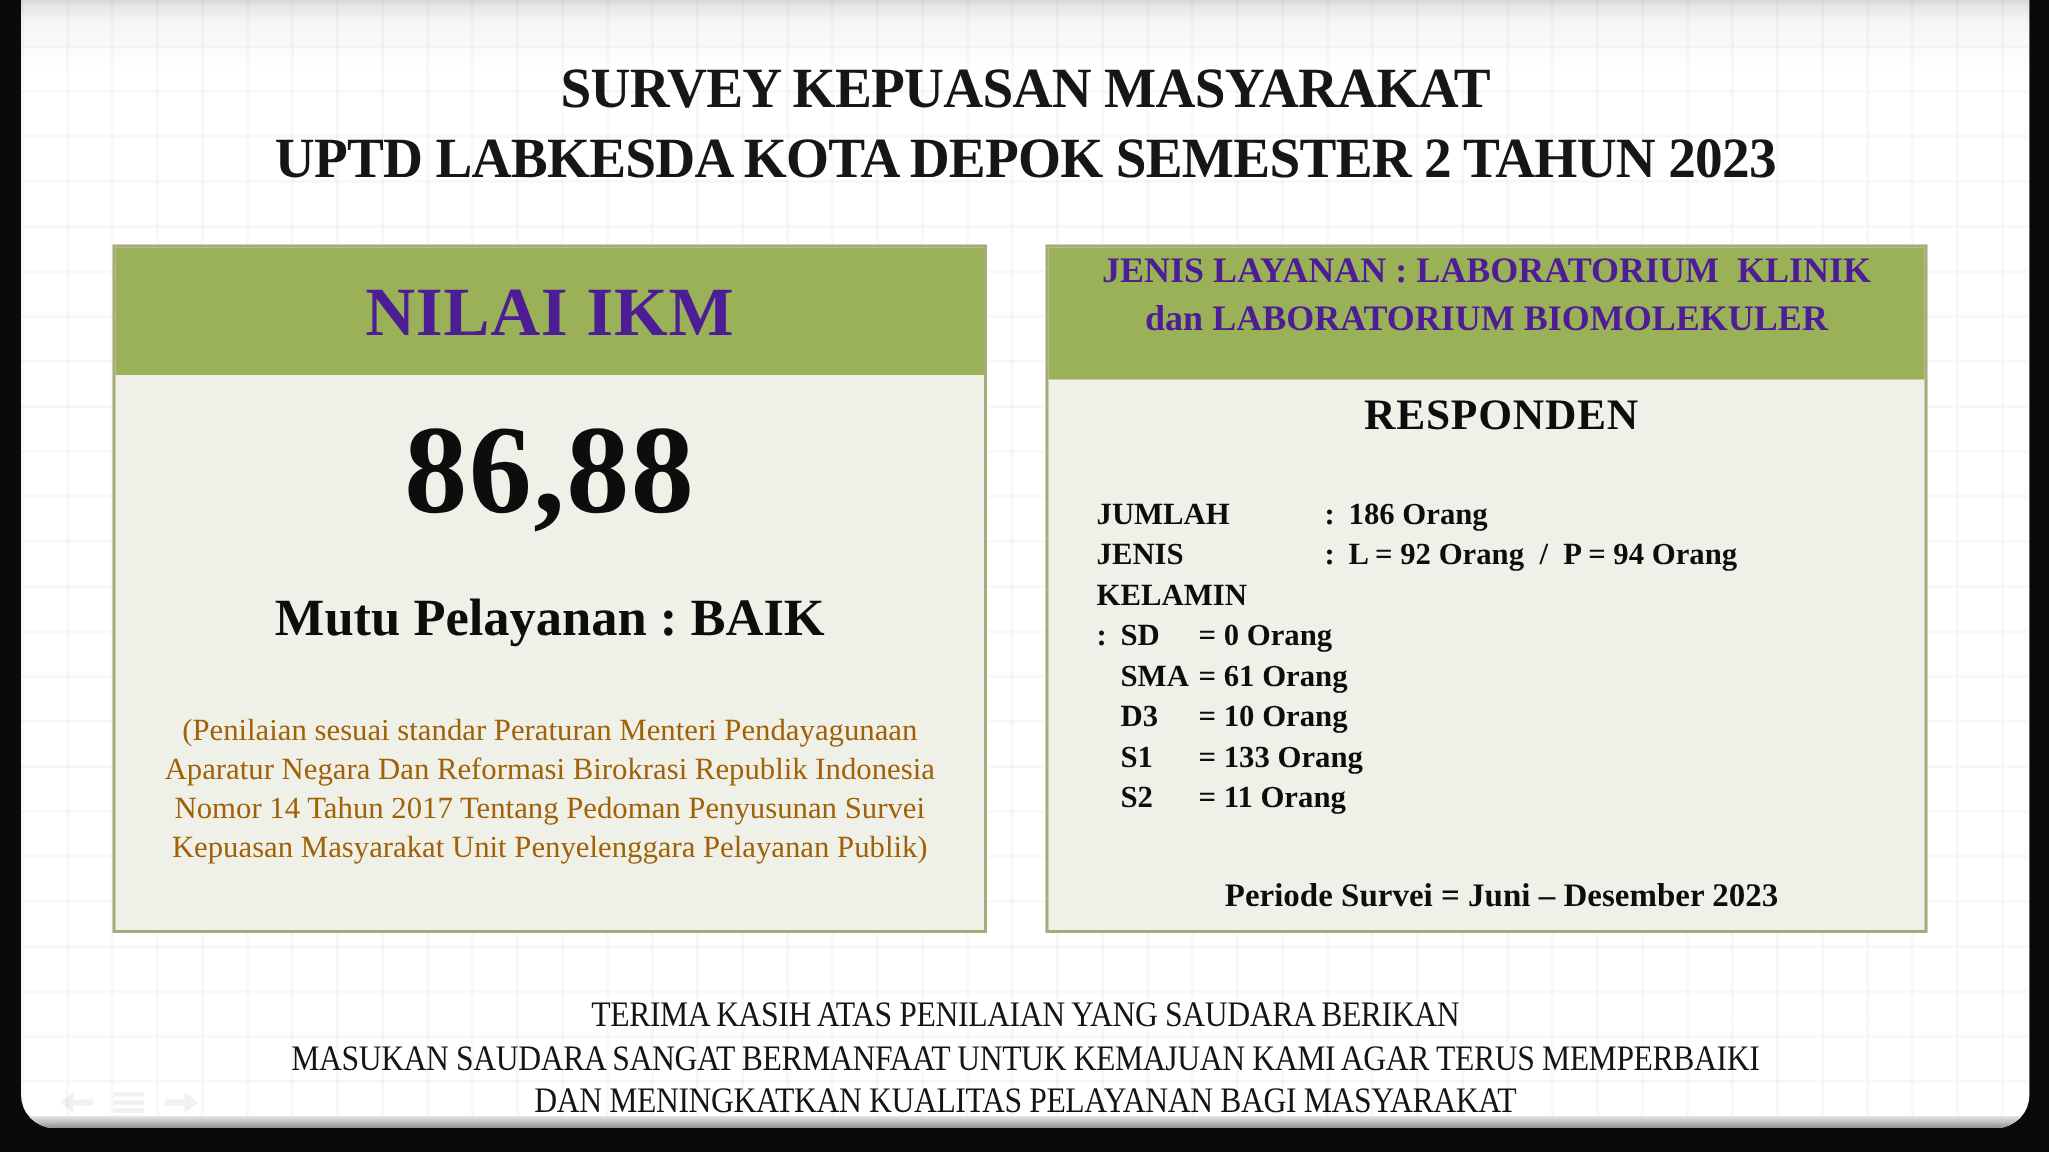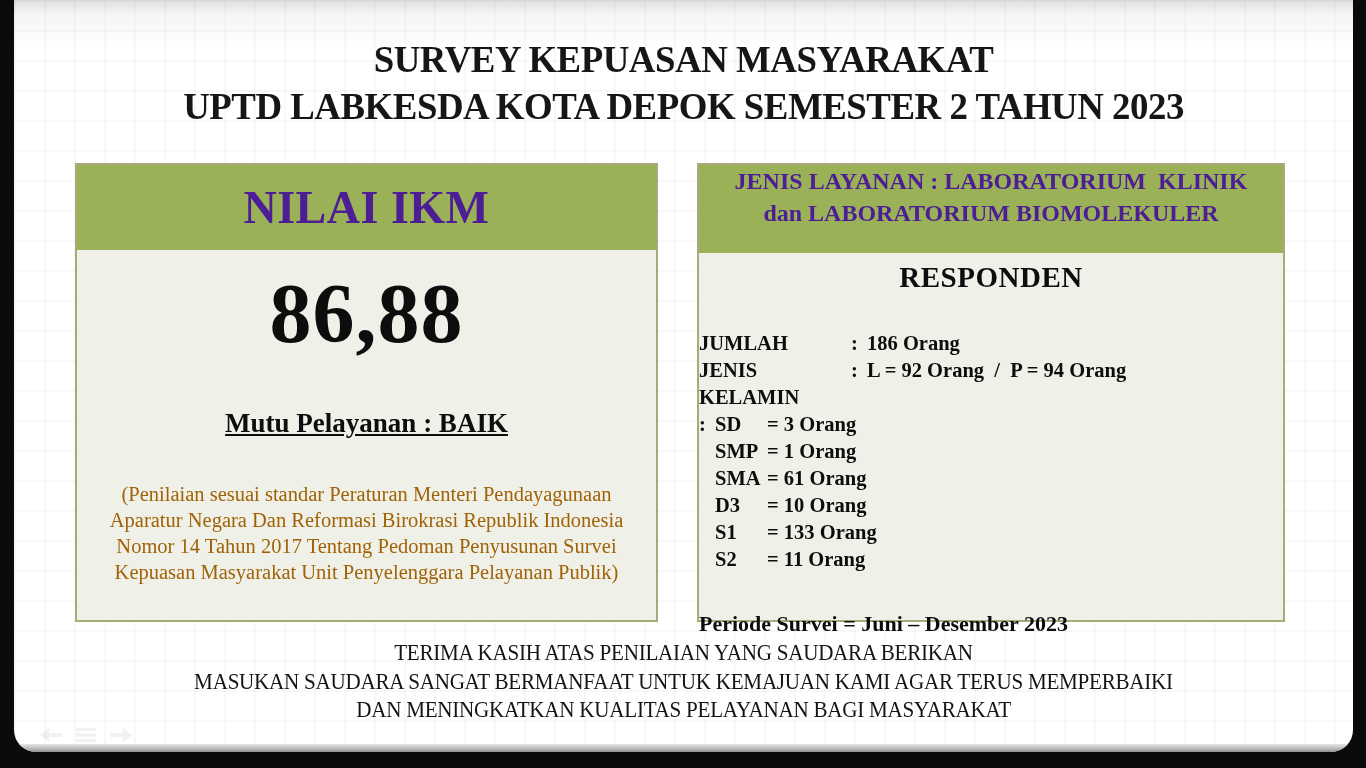--- a/index.html
+++ b/index.html
@@ -82,54 +82,55 @@
 
   
   .ikm-body { flex: 1; text-align: center; color: #0d0d0d; }
   .ikm-score {
     margin-top: 14px;
     font-size: 84px; font-weight: 700;
     line-height: 100px;
     letter-spacing: 1px;
   }
   .ikm-quality {
-    margin-top: 44px;
-    font-size: 27px; font-weight: 700; text-decoration: underline;
+    margin-top: 28px;
+    font-size: 35px; font-weight: 700;
   }
   .ikm-note {
     margin: 42px auto 0;
     width: 530px;
     font-size: 20.5px;
     line-height: 26px;
     color: #a16207;
   }
 
   
-  .resp-body { flex: 1; color: #0d0d0d; padding: 0 0; }
+  .resp-body { flex: 1; color: #0d0d0d; padding: 0 12px; margin-left: 20px; }
   .resp-title {
     text-align: center;
     margin-top: 8px;
     font-size: 29px; font-weight: 700;
     letter-spacing: 0.5px;
   }
   .resp-rows { margin-top: 36px; font-size: 20.5px; font-weight: 700; }
   .resp-row { display: flex; line-height: 27px; }
   .resp-label { width: 152px; flex: 0 0 auto; }
   .resp-colon { width: 16px; flex: 0 0 auto; }
   .resp-value { white-space: pre; }
   .edu-row { display: flex; line-height: 27px; }
   .edu-level { width: 52px; flex: 0 0 auto; }
   .periode {
+    text-align: center;
     margin-top: 38px;
     font-size: 22px; font-weight: 700;
   }
 
   
   .footer-block {
-    position: absolute; left: 0; top: 638px; width: 100%;
+    position: absolute; left: 0; top: 663px; width: 100%;
     text-align: center; color: #141414;
   }
   .footer-line {
     font-size: 24px;
     line-height: 28.5px;
     letter-spacing: -0.3px;
     transform: scaleX(0.88);
     transform-origin: 50% 50%;
     white-space: nowrap;
   }
@@ -178,25 +179,21 @@
           <span class="resp-label">JENIS KELAMIN</span>
           <span class="resp-colon">:</span>
           <span class="resp-value">L = 92 Orang  /  P = 94 Orang</span>
         </div>
 
         <div class="resp-row">
           <span class="resp-colon">:</span>
           <div>
             <div class="edu-row">
               <span class="edu-level">SD</span>
-              <span class="resp-value">= 3 Orang</span>
-            </div>
-            <div class="edu-row">
-              <span class="edu-level">SMP</span>
-              <span class="resp-value">= 1 Orang</span>
+              <span class="resp-value">= 0 Orang</span>
             </div>
             <div class="edu-row">
               <span class="edu-level">SMA</span>
               <span class="resp-value">= 61 Orang</span>
             </div>
             <div class="edu-row">
               <span class="edu-level">D3</span>
               <span class="resp-value">= 10 Orang</span>
             </div>
             <div class="edu-row">

